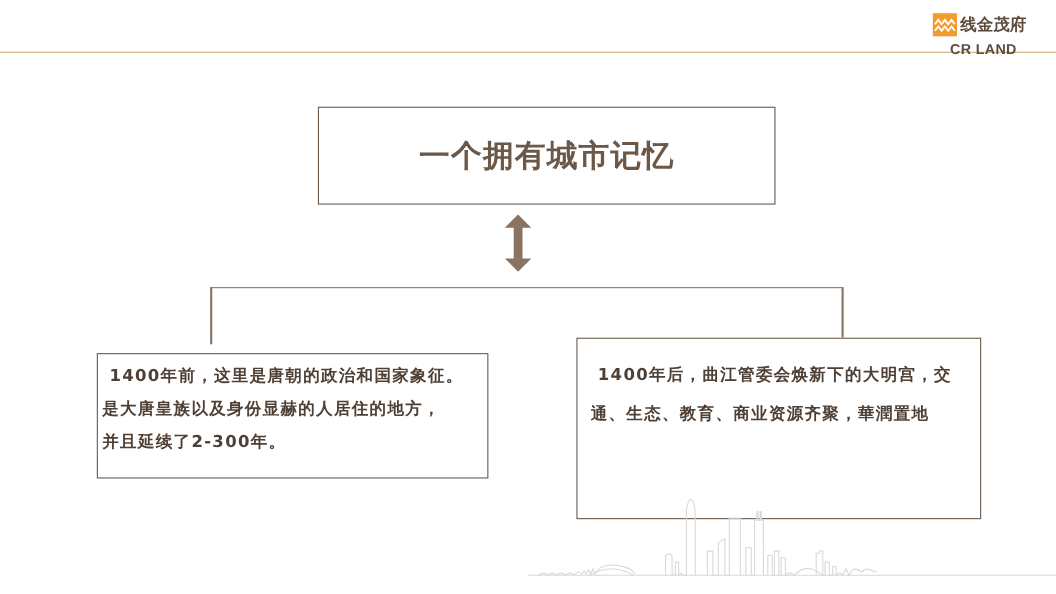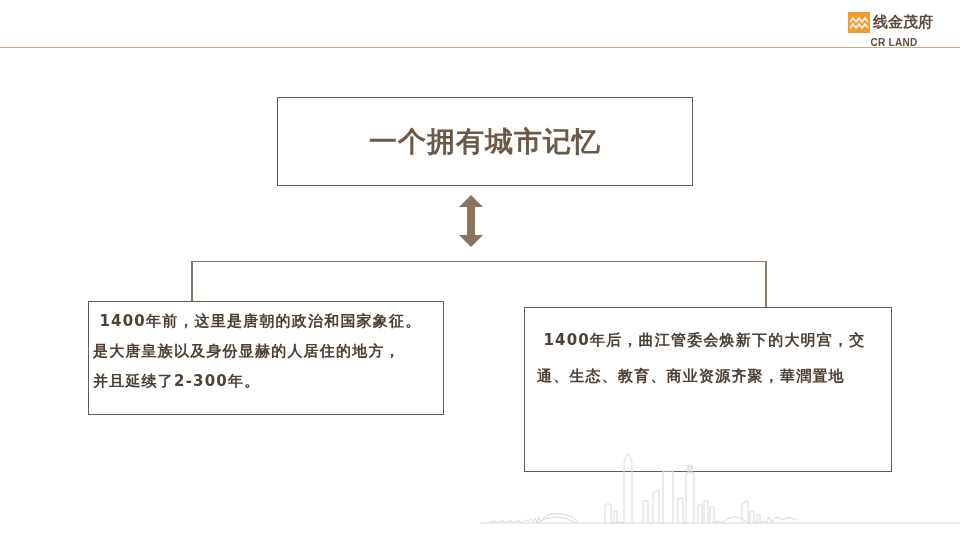--- a/index.html
+++ b/index.html
@@ -18,24 +18,24 @@
       position: absolute; left: 0; top: 2px; width: 22px; height: 21px;
       background: #f29c2f;
     }
     .logo-cn {
       position: absolute; left: 25px; top: 2px; font-size: 15px; font-weight: bold;
       color: #5d4b3e; letter-spacing: 0px; white-space: nowrap; line-height: 20px;
     }
     .logo-en {
       position: absolute; left: 0; top: 27px; width: 92px; text-align: center;
       font-family: "Liberation Sans", sans-serif;
-      font-size: 10px; font-weight: bold; color: #5d4b3e; letter-spacing: 0.3px;
+      font-size: 13px; font-weight: bold; color: #5d4b3e; letter-spacing: 0.3px;
     }
     .title-box {
-      position: absolute; left: 277px; top: 97px; width: 416px; height: 89px;
+      position: absolute; left: 289px; top: 97px; width: 416px; height: 89px;
       border: 1px solid #6b5a4c; box-sizing: border-box;
       display: flex; flex-direction: column; align-items: center; justify-content: center;
     }
     .title-line {
       font-size: 28px; font-weight: bold; color: #6b5848; line-height: 36px;
       letter-spacing: 1px; white-space: nowrap;
     }
     .arrow { position: absolute; left: 458px; top: 195px; width: 26px; height: 52px; }
     .connector-h {
       position: absolute; left: 191px; top: 261px; width: 575px; height: 1px;
@@ -45,21 +45,21 @@
       position: absolute; left: 191px; top: 261px; width: 2px; height: 52px;
       background: #8a7868;
     }
     .connector-vr {
       position: absolute; left: 765px; top: 261px; width: 2px; height: 46px;
       background: #8a7868;
     }
     .card {
       position: absolute; border: 1px solid #6b5a4c; box-sizing: border-box; background: #fff;
     }
-    .card-left { left: 88px; top: 301px; width: 356px; height: 114px; padding: 4px 0 0 4px; }
+    .card-left { left: 88px; top: 321px; width: 356px; height: 114px; padding: 4px 0 0 4px; }
     .card-right { left: 524px; top: 307px; width: 368px; height: 165px; padding: 14px 0 0 12px; }
     .card p {
       margin: 0; font-size: 15px; font-weight: bold; color: #4f4036;
       line-height: 30px; letter-spacing: 1.2px; white-space: pre-wrap;
     }
     .card-right p { line-height: 36px; }
     .skyline { position: absolute; left: 480px; top: 440px; width: 480px; height: 90px; }
   </style>
 </head>
 <body>

